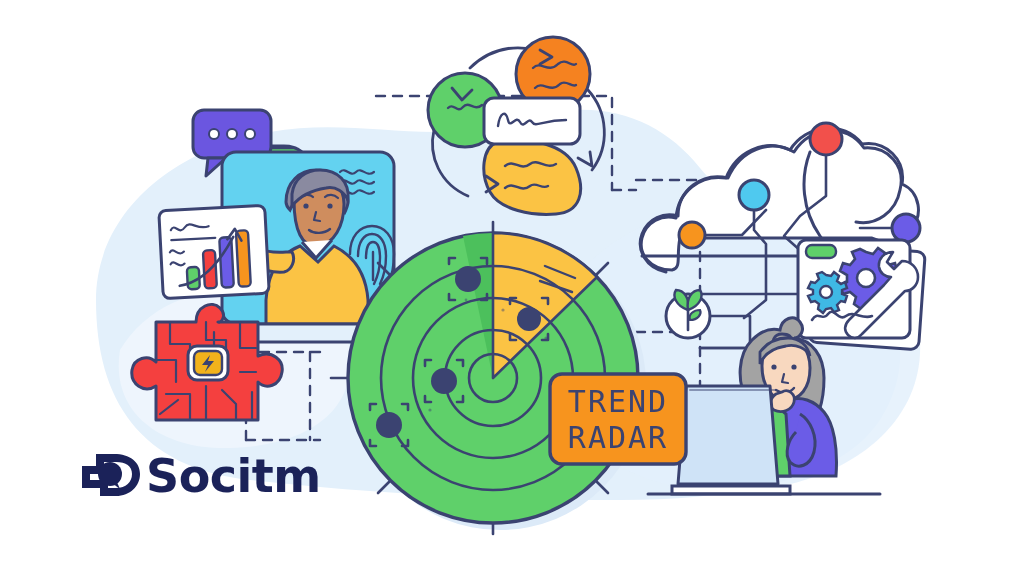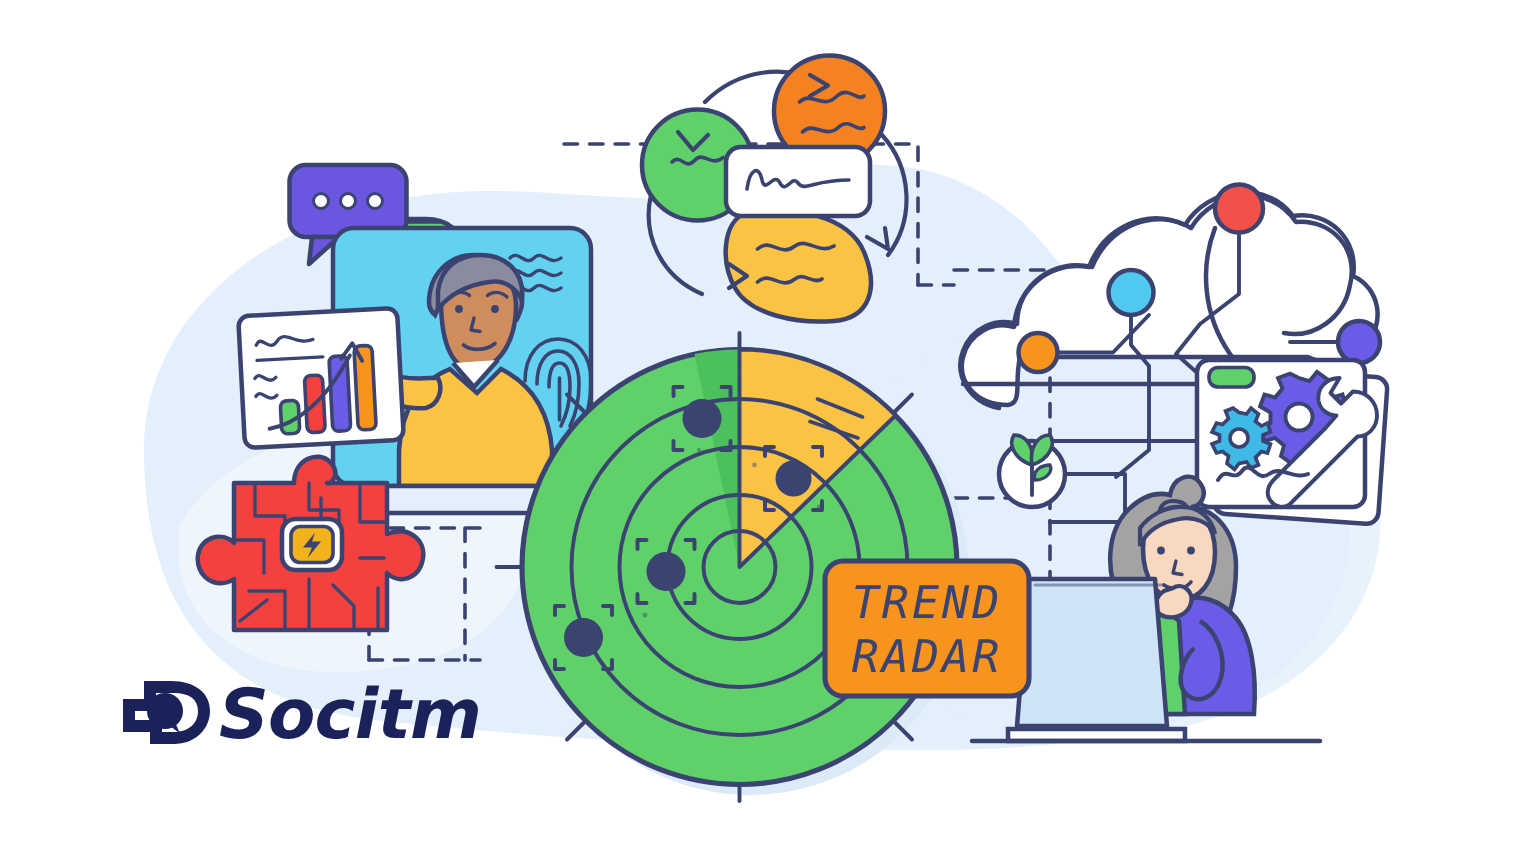--- a/index.html
+++ b/index.html
@@ -2,21 +2,21 @@
 <html><head>
 <meta charset="utf-8">
 <title>Socitm Trend Radar</title>
 <style>
   html,body{margin:0;padding:0;background:#ffffff;}
   body{
     width:1024px;height:576px;overflow:hidden;
     font-family:"Liberation Sans", sans-serif;
     position:relative;
   }
-  #stage{position:absolute;left:0;top:0;width:1024px;height:576px;font-style:italic;}
+  #stage{position:absolute;left:0;top:0;width:1024px;height:576px;}
   svg{display:block;}
   .ink{stroke:#3b4371;stroke-linecap:round;stroke-linejoin:round;fill:none;}
   .logo-text{
     font-family:"DejaVu Sans", sans-serif;
     font-weight:700;
     font-size:46px;
     fill:#1b2259;
     letter-spacing:-0.5px;
   }
   .sign-text{

